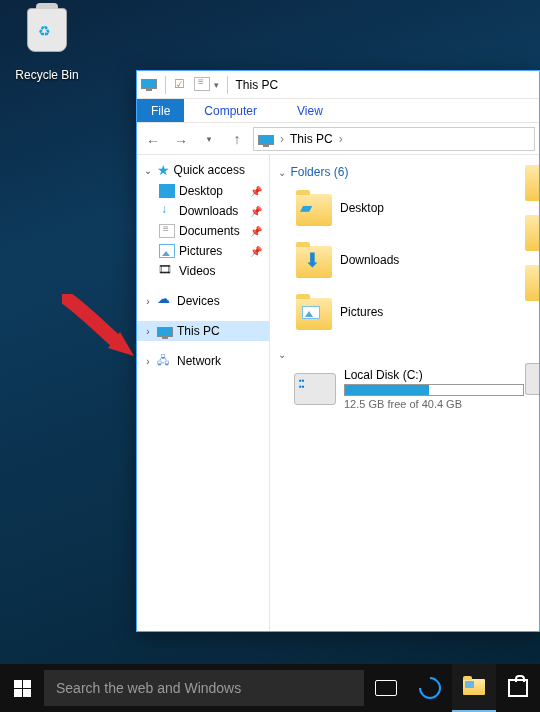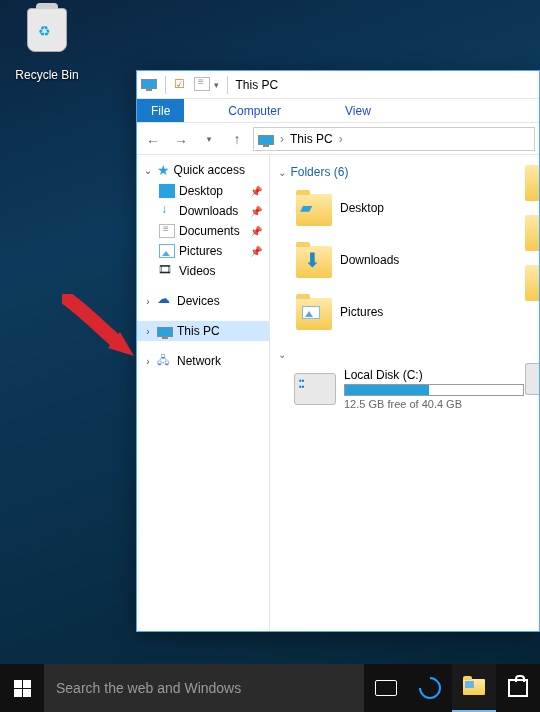--- a/index.html
+++ b/index.html
@@ -7,21 +7,21 @@
   .desktop-icon { position: absolute; top: 8px; left: 12px; width: 70px; text-align: center; cursor: pointer; }
   .desktop-icon .bin { width: 40px; height: 44px; margin: 0 auto; background: #e8e8e8; border: 1px solid #aaa; border-radius: 4px 4px 8px 8px; position: relative; }
   .desktop-icon .bin::before { content: ""; position: absolute; top: -6px; left: 8px; right: 8px; height: 6px; background: #cfcfcf; border-radius: 4px 4px 0 0; }
   .desktop-icon .bin-recycle { position:absolute; left:10px; top:14px; font-size:14px; color:#0ea5e9; }
   .desktop-icon .label { color: #fff; font-size: 12px; margin-top: 16px; text-shadow: 0 1px 2px #000; }
   .arrow { position: absolute; z-index: 50; }
   .explorer { position: absolute; left: 136px; top: 70px; width: 404px; height: 562px; background: #fff; border: 1px solid #4da6ff; box-shadow: 0 4px 20px rgba(0,0,0,.4); display: flex; flex-direction: column; }
   .titlebar { height: 28px; background: #fff; border-bottom: 1px solid #e5e5e5; display: flex; align-items: center; padding: 0 4px; font-size: 12px; gap: 4px; }
   .titlebar .ic { width:16px; height:16px; display:inline-block; }
   .titlebar .sep { width:1px; height:18px; background:#ccc; margin:0 4px;}
-  .ribbon-tabs { height: 24px; display: flex; align-items: stretch; font-size: 12px; border-bottom: 1px solid #e5e5e5; gap: 24px; }
+  .ribbon-tabs { height: 24px; display: flex; align-items: stretch; font-size: 12px; border-bottom: 1px solid #e5e5e5; }
   .ribbon-tabs .file-tab { background: #1979ca; color: #fff; padding: 4px 14px; display:flex; align-items:center; }
   .ribbon-tabs .tab { padding: 4px 20px; color: #1d4ed8; display:flex; align-items:center; }
   .navbar { height: 32px; display: flex; align-items: center; padding: 2px 4px; gap: 4px; border-bottom: 1px solid #e5e5e5; }
   .navbtn { width: 24px; height: 24px; display: flex; align-items: center; justify-content: center; color: #666; font-size: 14px; cursor:pointer; }
   .addr { flex:1; border:1px solid #ccc; height:24px; display:flex; align-items:center; padding:0 4px; font-size:12px; gap:6px; }
   .body { flex:1; display:flex; overflow:hidden; }
   .nav-pane { width: 133px; border-right: 1px solid #e5e5e5; font-size: 12px; padding-top: 4px; }
   .nav-item { display:flex; align-items:center; gap:4px; padding:3px 2px 3px 6px; cursor:pointer; white-space:nowrap; }
   .nav-item.hd { font-weight:normal; }
   .nav-item .chev { width:10px; color:#555; font-size:10px; text-align:center; }
@@ -45,21 +45,21 @@
   .drive-bar { height:12px; width:180px; border:1px solid #999; background:#fff; margin:2px 0; position:relative; }
   .drive-fill { height:100%; background:#26a0da; }
   .drive-free { color:#666; font-size:11px; }
   .peek-edge { position:absolute; right:0; top:2px; bottom:0; width:14px; }
   .peek-folder { width:14px; height:36px; margin:8px 0 14px 0; background:linear-gradient(#ffe9a8,#f7c94f); border-radius:2px 0 0 2px; }
   .statusbar { height:22px; border-top:1px solid #e5e5e5; font-size:11px; color:#444; padding:3px 6px; }
   .taskbar { position:absolute; left:0; right:0; bottom:0; height:48px; background:#111; display:flex; align-items:center; }
   .start { width:48px; height:48px; display:flex; align-items:center; justify-content:center; cursor:pointer; }
   .winlogotb { color:#fff; font-size:18px; display:grid; grid-template-columns:8px 8px; grid-template-rows:8px 8px; gap:1px; }
   .winlogotb div { background:#fff; }
-  .search-box { flex:0 0 320px; height:48px; background:#2b2b2b; display:flex; align-items:center; color:#9a9a9a; font-size:14px; padding:0 12px; }
+  .search-box { flex:0 0 320px; height:36px; background:#2b2b2b; display:flex; align-items:center; color:#9a9a9a; font-size:14px; padding:0 12px; }
   .tb-icon { width:48px; height:48px; display:flex; align-items:center; justify-content:center; color:#fff; cursor:pointer; }
   .tb-icon.active { border-bottom:2px solid #76b9ed; background:#1a1a1a; }
   .edge-ic { width:22px; height:22px; border:2.5px solid #1a9fff; border-radius:50%; border-left-color:transparent; transform:rotate(45deg); }
   .store-ic { width:20px; height:18px; border:2px solid #fff; position:relative; }
   .store-ic::before { content:""; position:absolute; top:-6px; left:5px; width:6px; height:5px; border:2px solid #fff; border-bottom:none; border-radius:4px 4px 0 0; }
   .fe-ic { width:22px; height:16px; background:linear-gradient(#ffe9a8,#f7c94f); border-radius:1px; position:relative; }
   .fe-ic::before { content:""; position:absolute; top:-3px; left:0; width:9px; height:4px; background:#f5d162; border-radius:2px 2px 0 0; }
   .fe-ic::after { content:""; position:absolute; left:2px; top:2px; width:9px; height:7px; background:#68b6e8; }
   .tv-ic { width:22px; height:16px; border:1.5px solid #fff; border-radius:2px; }
   .quick-star { color:#28a3df; font-size:14px; }

